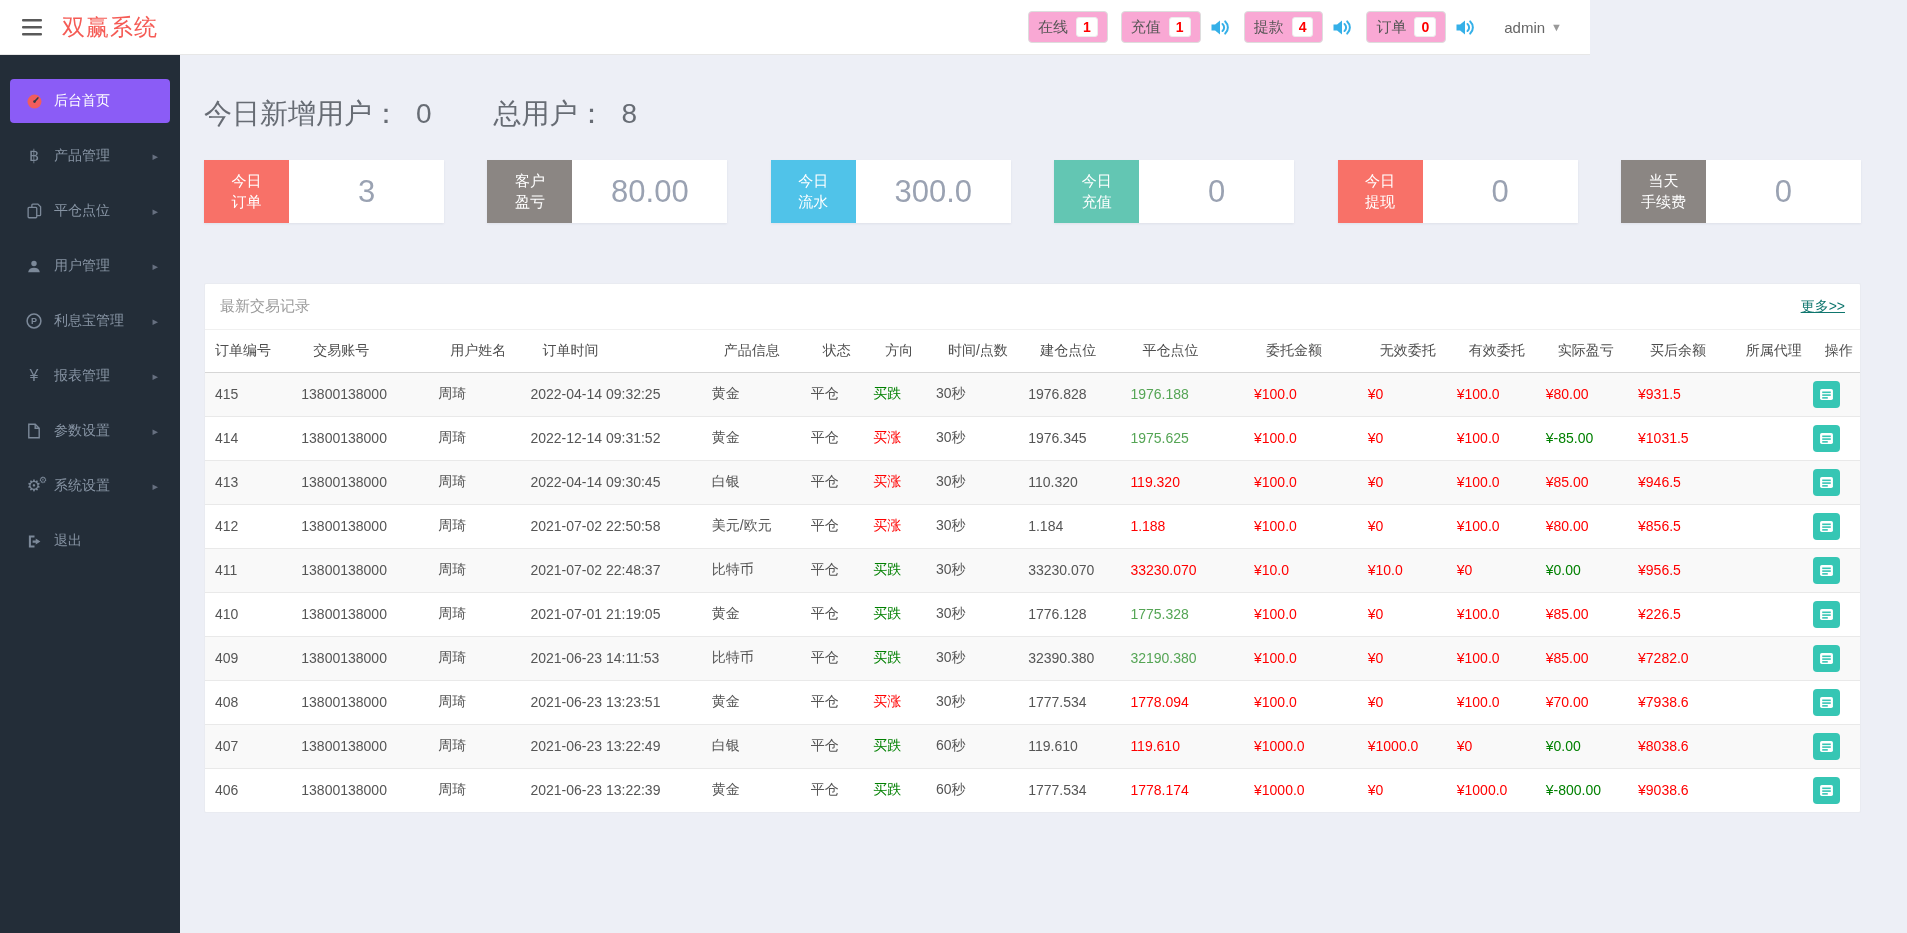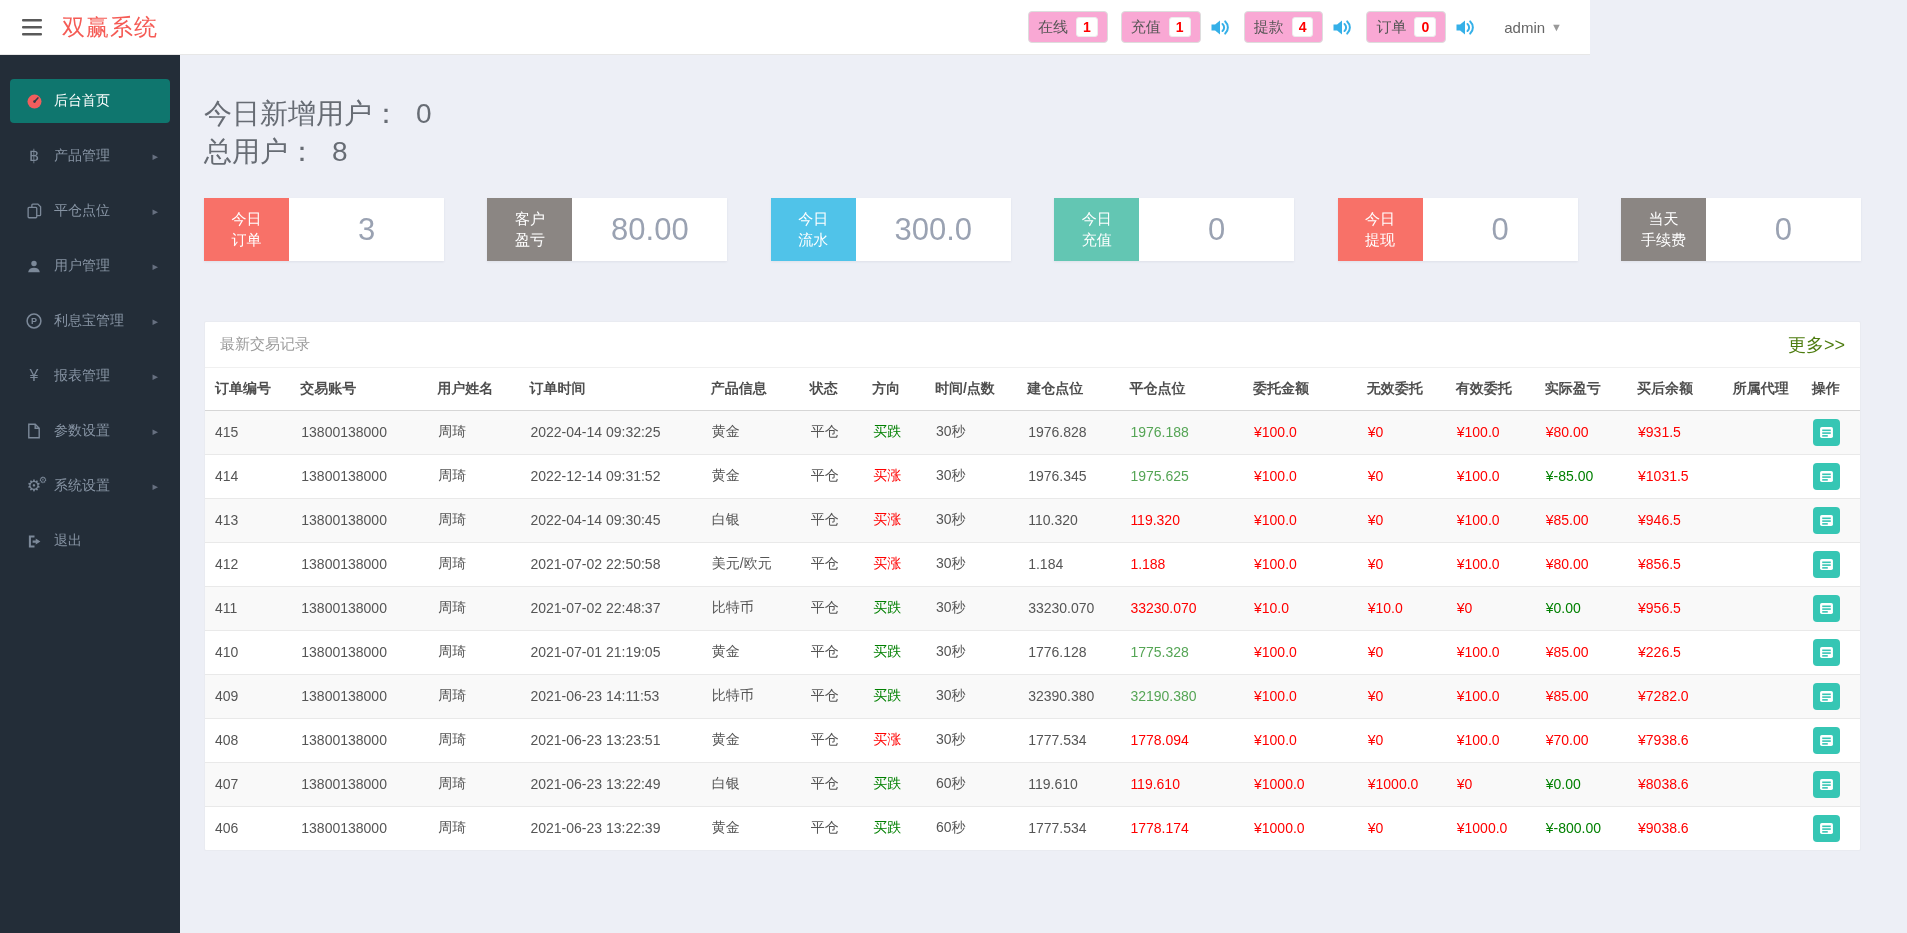--- a/index.html
+++ b/index.html
@@ -19,47 +19,47 @@
   .speaker { display:flex; align-items:center; cursor:pointer; margin-left:-4px; }
   .admin-box { display:flex; align-items:center; gap:6px; font-size:15px; color:#666;
                padding:5px 8px; cursor:pointer; }
   .caret { font-size:11px; color:#999; }
 
   
   .sidebar { position:absolute; top:55px; left:0; bottom:0; width:180px; background:#232d38; }
   .menu { padding-top:24px; }
   .menu-item { height:44px; margin:0 10px 11px 10px; border-radius:4px; display:flex; align-items:center;
                padding:0 12px; color:#8794a4; font-size:14px; cursor:pointer; }
-  .menu-item.active { background:#0f766e; color:#fff;align-items:center; }
+  .menu-item.active { background:#8b5cf6; color:#fff;align-items:center; }
   .mi-icon { width:24px; margin-right:8px; display:flex; justify-content:center; align-items:center;
              color:#7c8999; font-size:15px; position:relative; }
   .menu-item.active .mi-icon { color:#f25d5d; }
   .chev { margin-left:auto; color:#667080; font-size:11px; }
   .gear-small { position:absolute; font-size:9px; right:-1px; top:-3px; }
 
   
   .main { position:absolute; top:55px; left:180px; width:1727px; height:878px; padding:0 46px 0 24px; }
-  .summary { margin-top:40px; display:flex; align-items:baseline; font-size:28px; color:#676c74;flex-direction:column; }
+  .summary { margin-top:40px; display:flex; align-items:baseline; font-size:28px; color:#676c74; }
   .summary-item { margin-right:62px; display:flex; align-items:baseline; }
   .summary-item .sv { margin-left:16px; }
 
   .cards { margin-top:27px; display:flex; justify-content:space-between; }
   .card { width:240px; height:63px; display:flex; background:#fff; box-shadow:0 1px 2px rgba(120,130,160,.12); }
   .card-label { width:85px; color:#fff; font-size:15px; display:flex; flex-direction:column;
                 align-items:center; justify-content:center; line-height:1.35; text-align:center; }
   .card-value { flex:1; display:flex; align-items:center; justify-content:center;
                 font-size:31px; font-weight:300; color:#9aa2b2; }
 
   .panel { margin-top:60px; background:#fff; border:1px solid #e9ebf1; border-radius:2px; }
   .panel-head { height:46px; display:flex; align-items:center; padding:0 15px; border-bottom:1px solid #f0f0f0; }
   .panel-title { color:#9b9b9b; font-size:15px; }
-  .more { margin-left:auto; color:#4d7c0f; font-size:18px; cursor:pointer; }
+  .more { margin-left:auto; color:#0f766e; font-size:14px; cursor:pointer;text-decoration:underline; }
 
   table { width:100%; border-collapse:collapse; table-layout:fixed; font-size:14px; color:#555; }
-  thead th { height:42px; text-align:left; font-weight:700; color:#4e4e4e; padding:0 3px;
+  thead th { height:42px; text-align:left; font-weight:400; color:#4e4e4e; padding:0 16px;
              border-bottom:1px solid #d6d6d6; white-space:nowrap; }
   tbody td { height:44px; padding:0 4px; border-top:1px solid #e9e9e9; white-space:nowrap; overflow:hidden; }
   tbody tr:nth-child(odd) { background:#f9f9f9; }
   tbody tr:first-child td { border-top:none; }
   th:first-child, td:first-child { padding-left:10px; }
 
   .c-red   { color:#f00; }
   .c-green { color:#55a555; }
   .c-gdark { color:#008000; }
 

